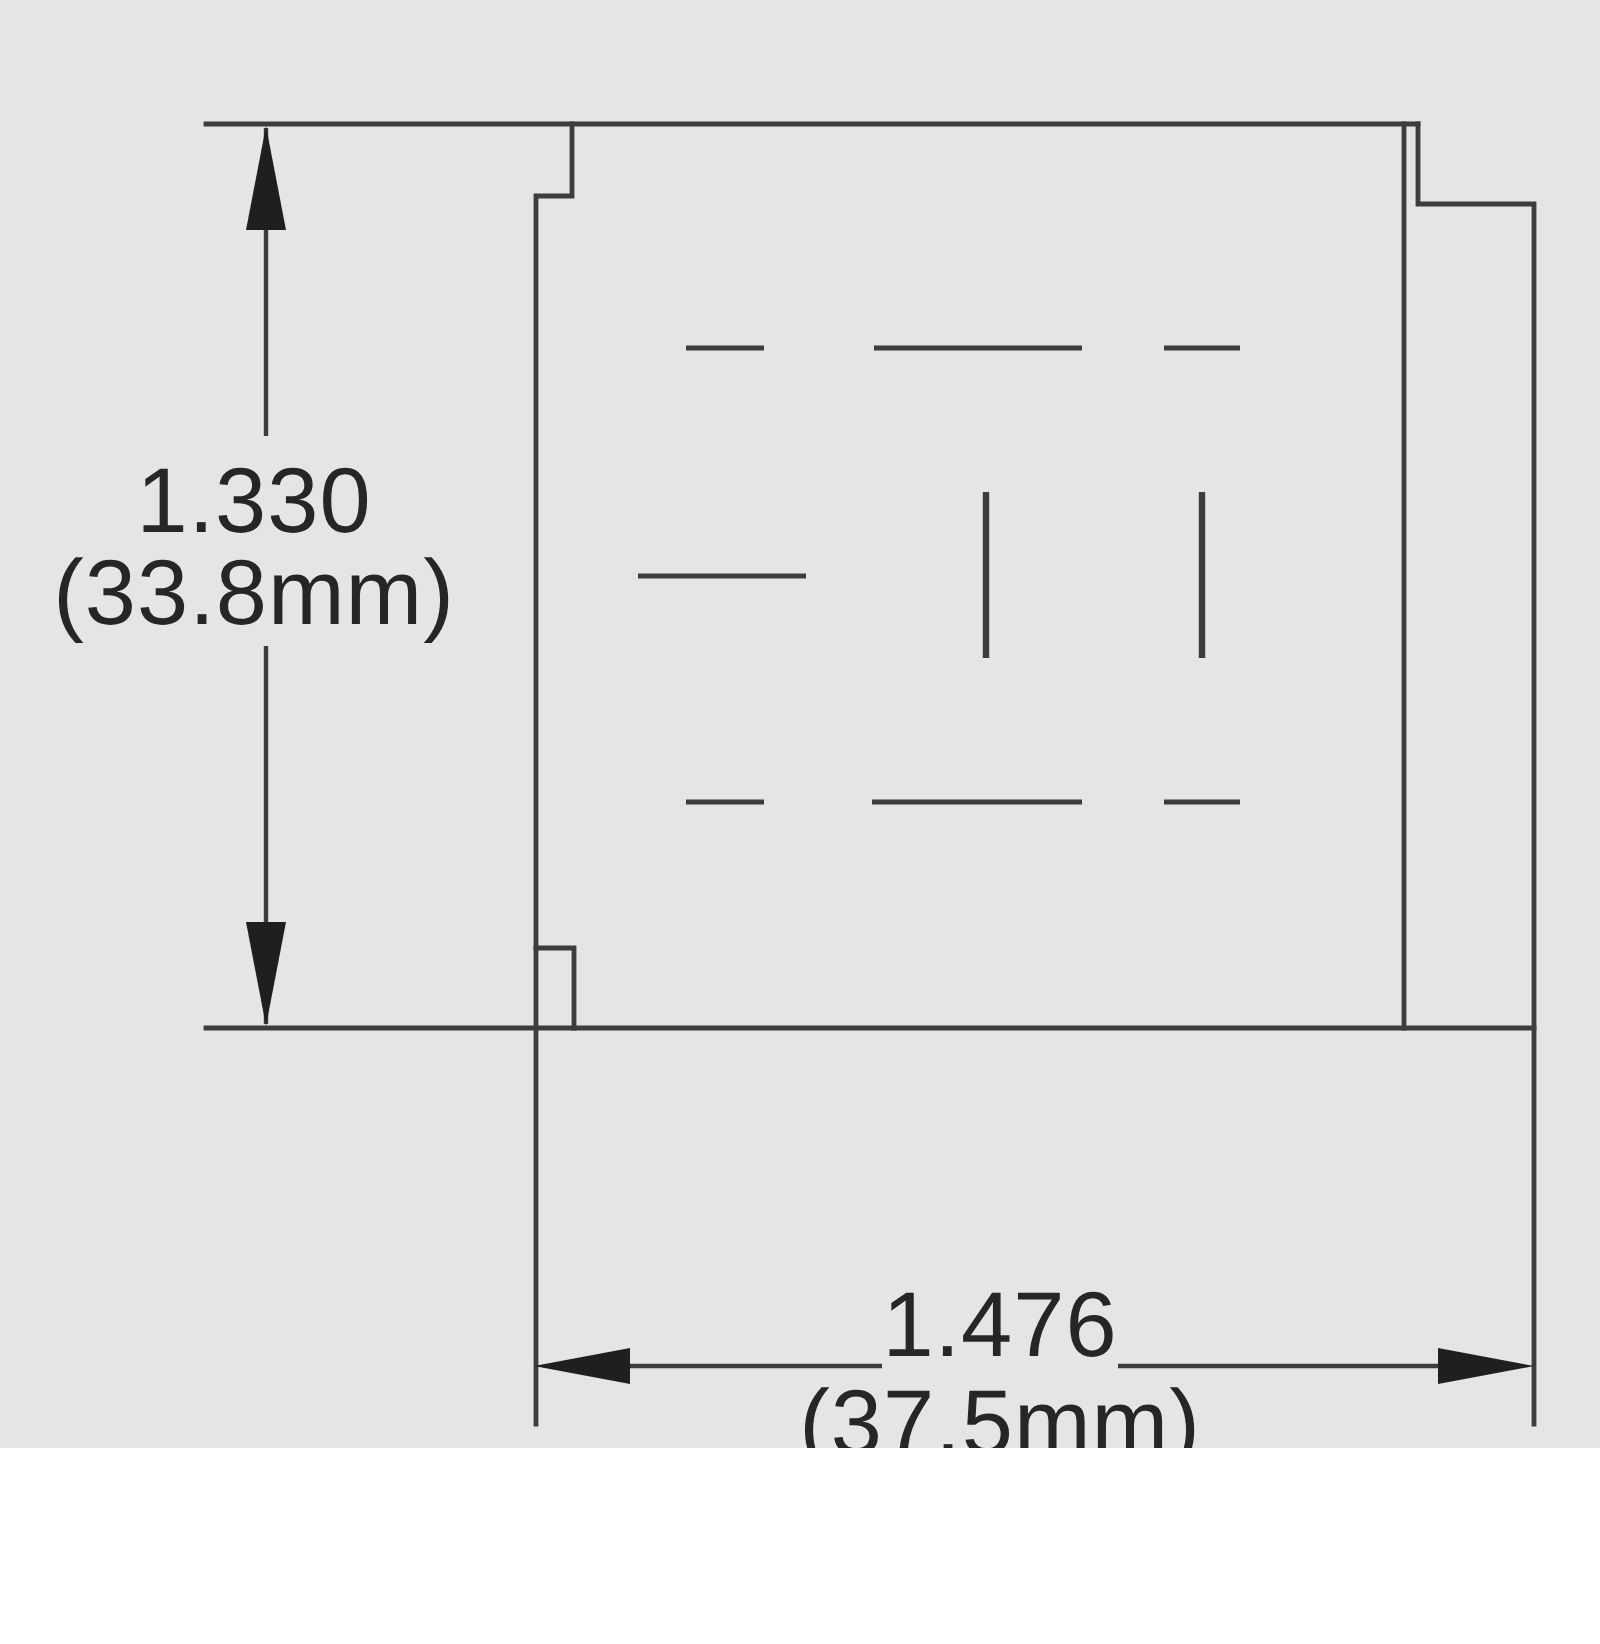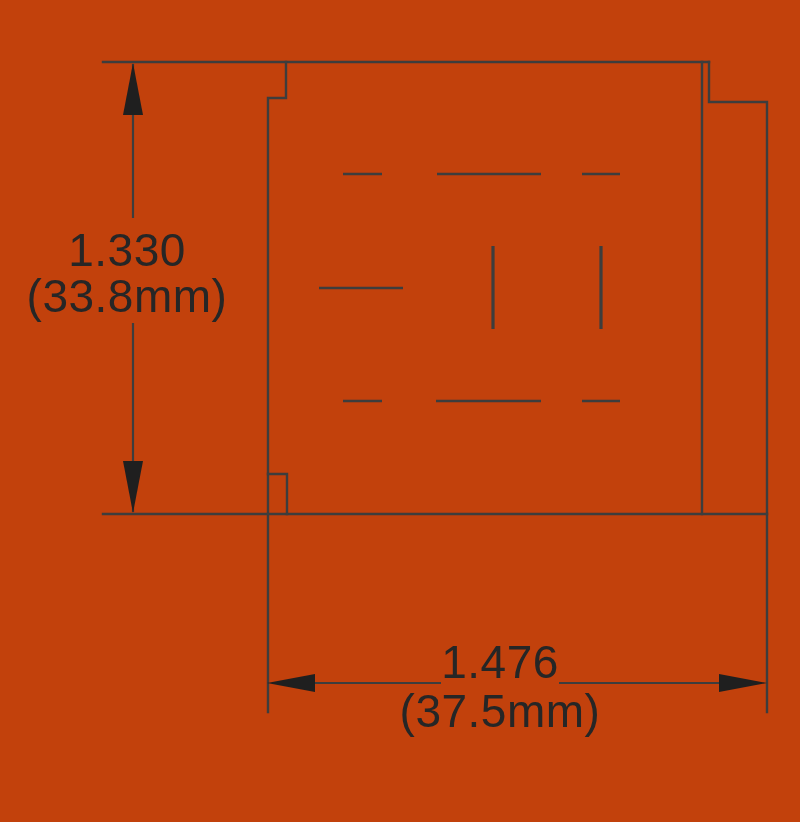--- a/index.html
+++ b/index.html
@@ -3,22 +3,22 @@
 <meta charset="utf-8">
 <style>
   html, body {
     margin: 0;
     padding: 0;
     background: #ffffff;
   }
   .stage {
     position: relative;
     width: 800px;
-    height: 822px;
-    background: #c2410c;
+    height: 724px;
+    background: #e5e5e5;
     overflow: hidden;
   }
   svg {
     display: block;
   }
   .dim-text {
     font-family: "Liberation Sans", sans-serif;
     font-size: 46px;
     letter-spacing: 0.5px;
   }

